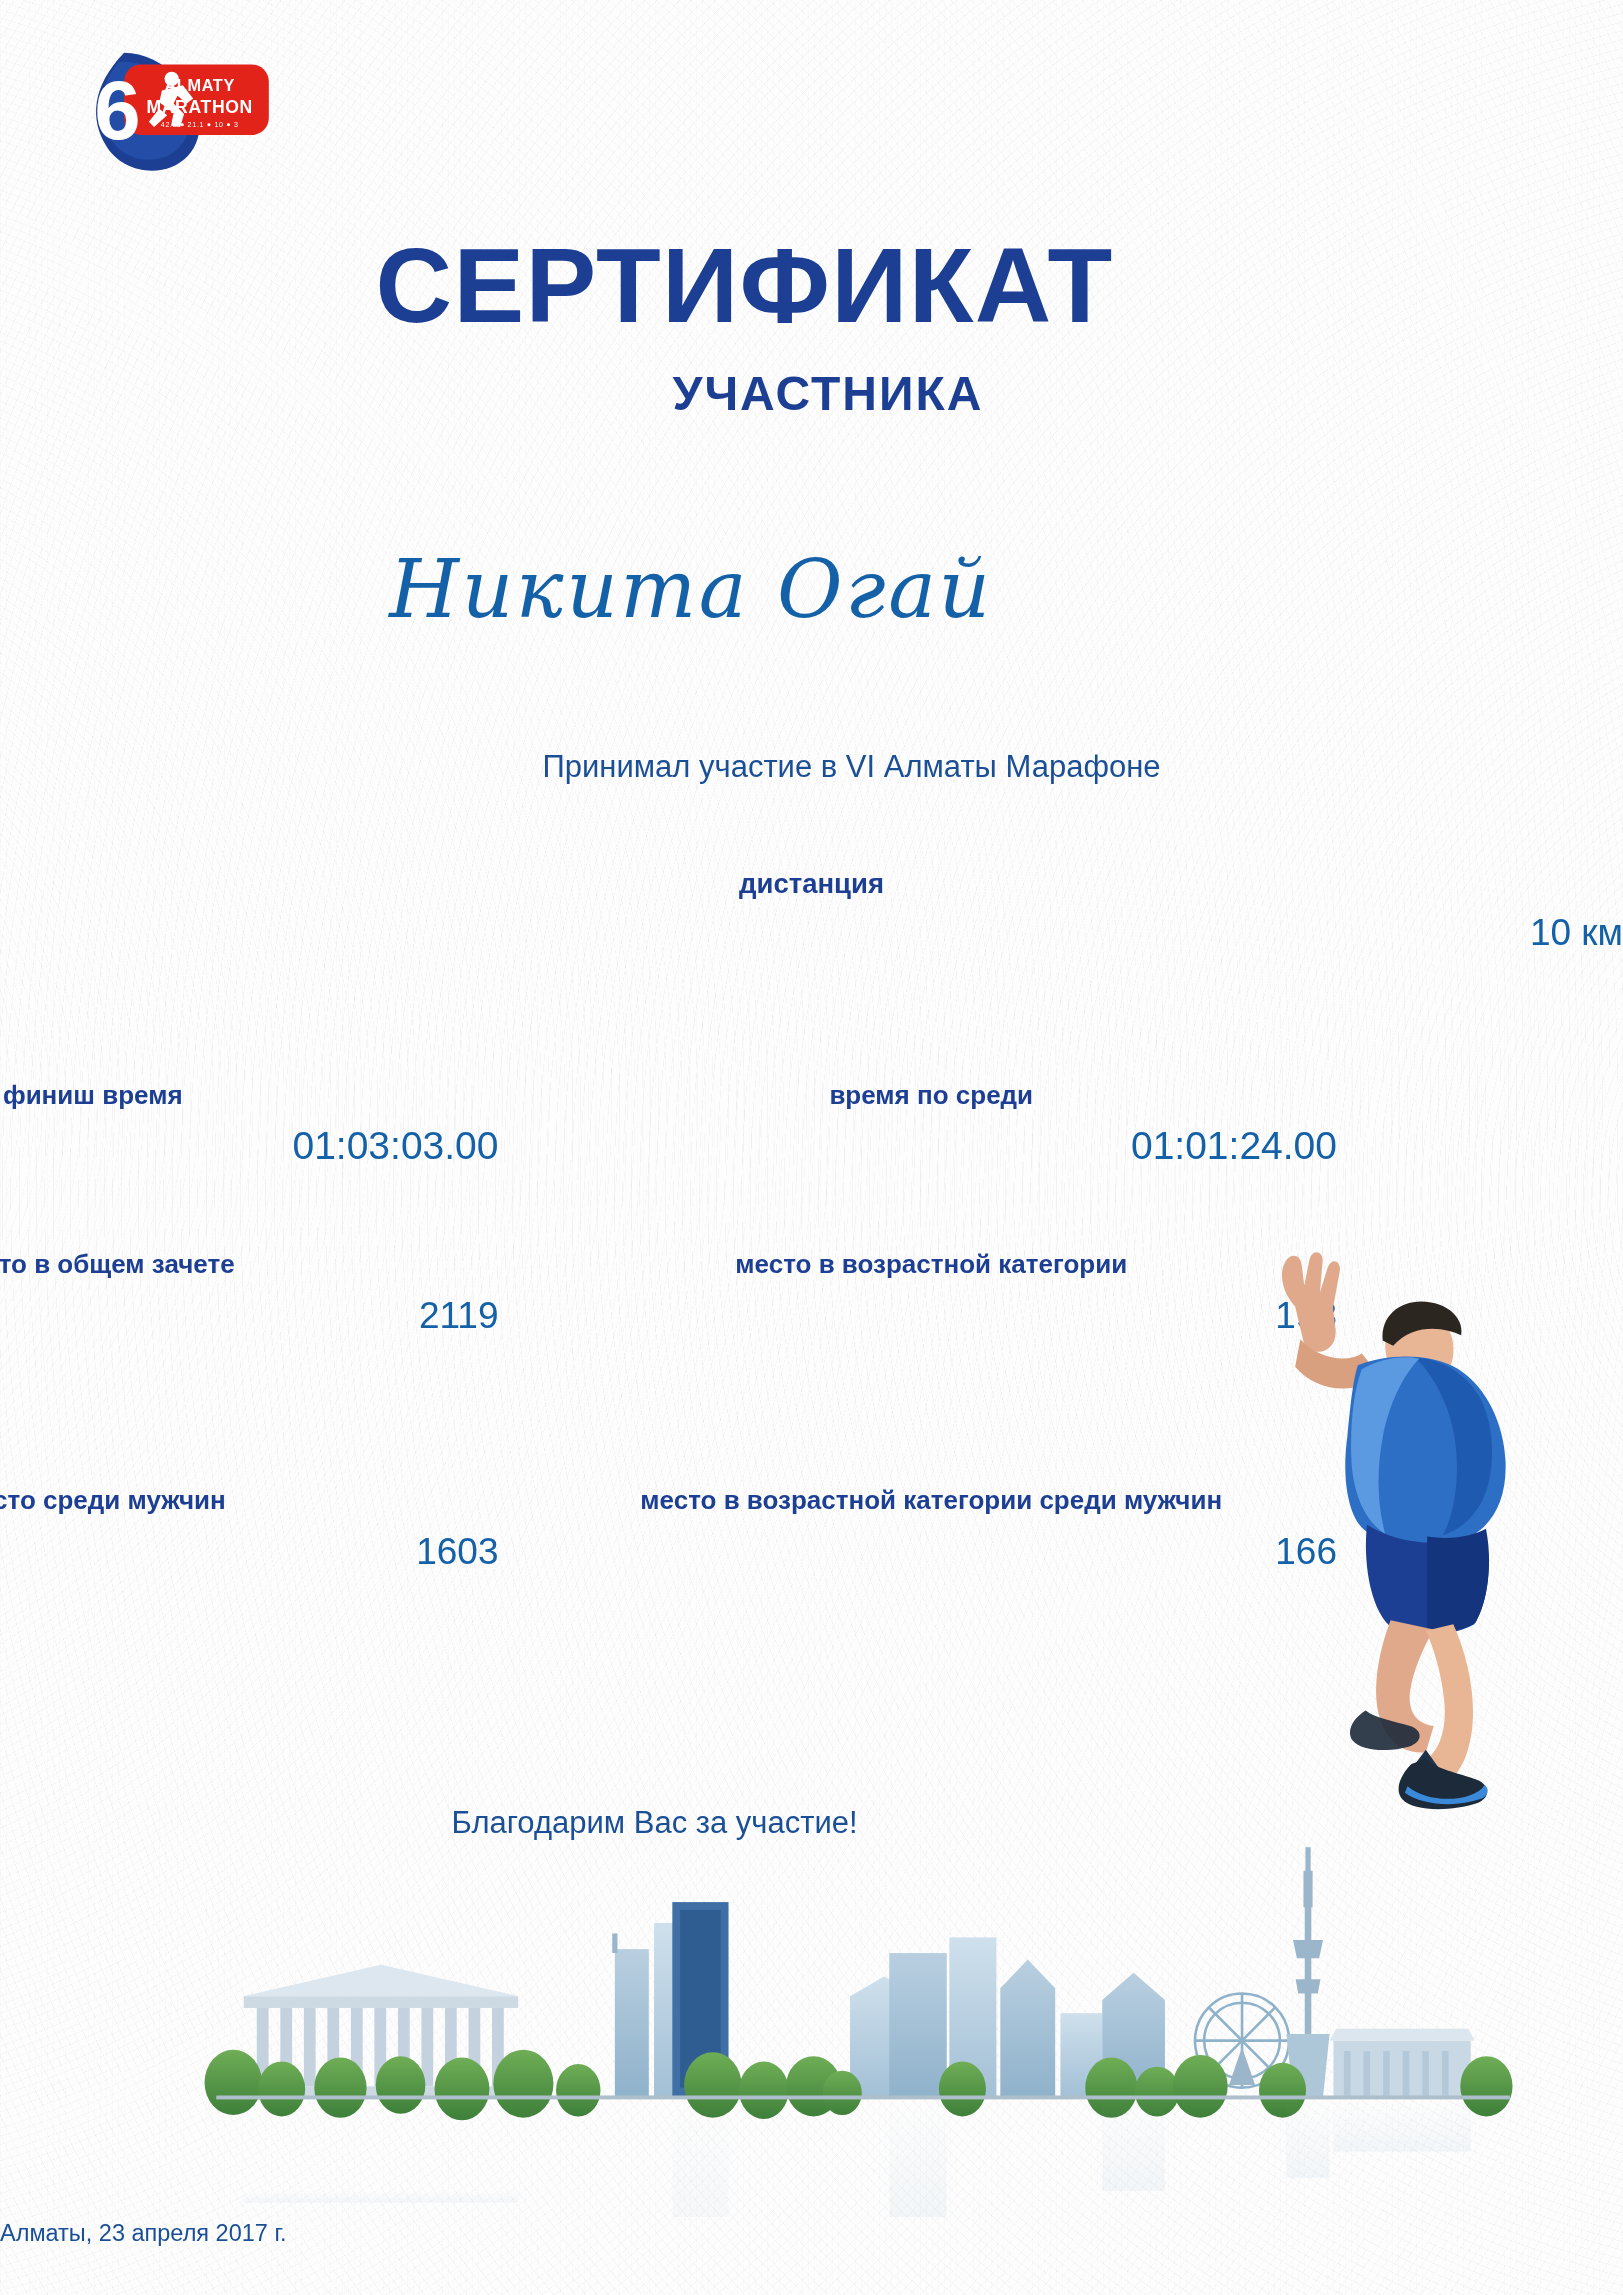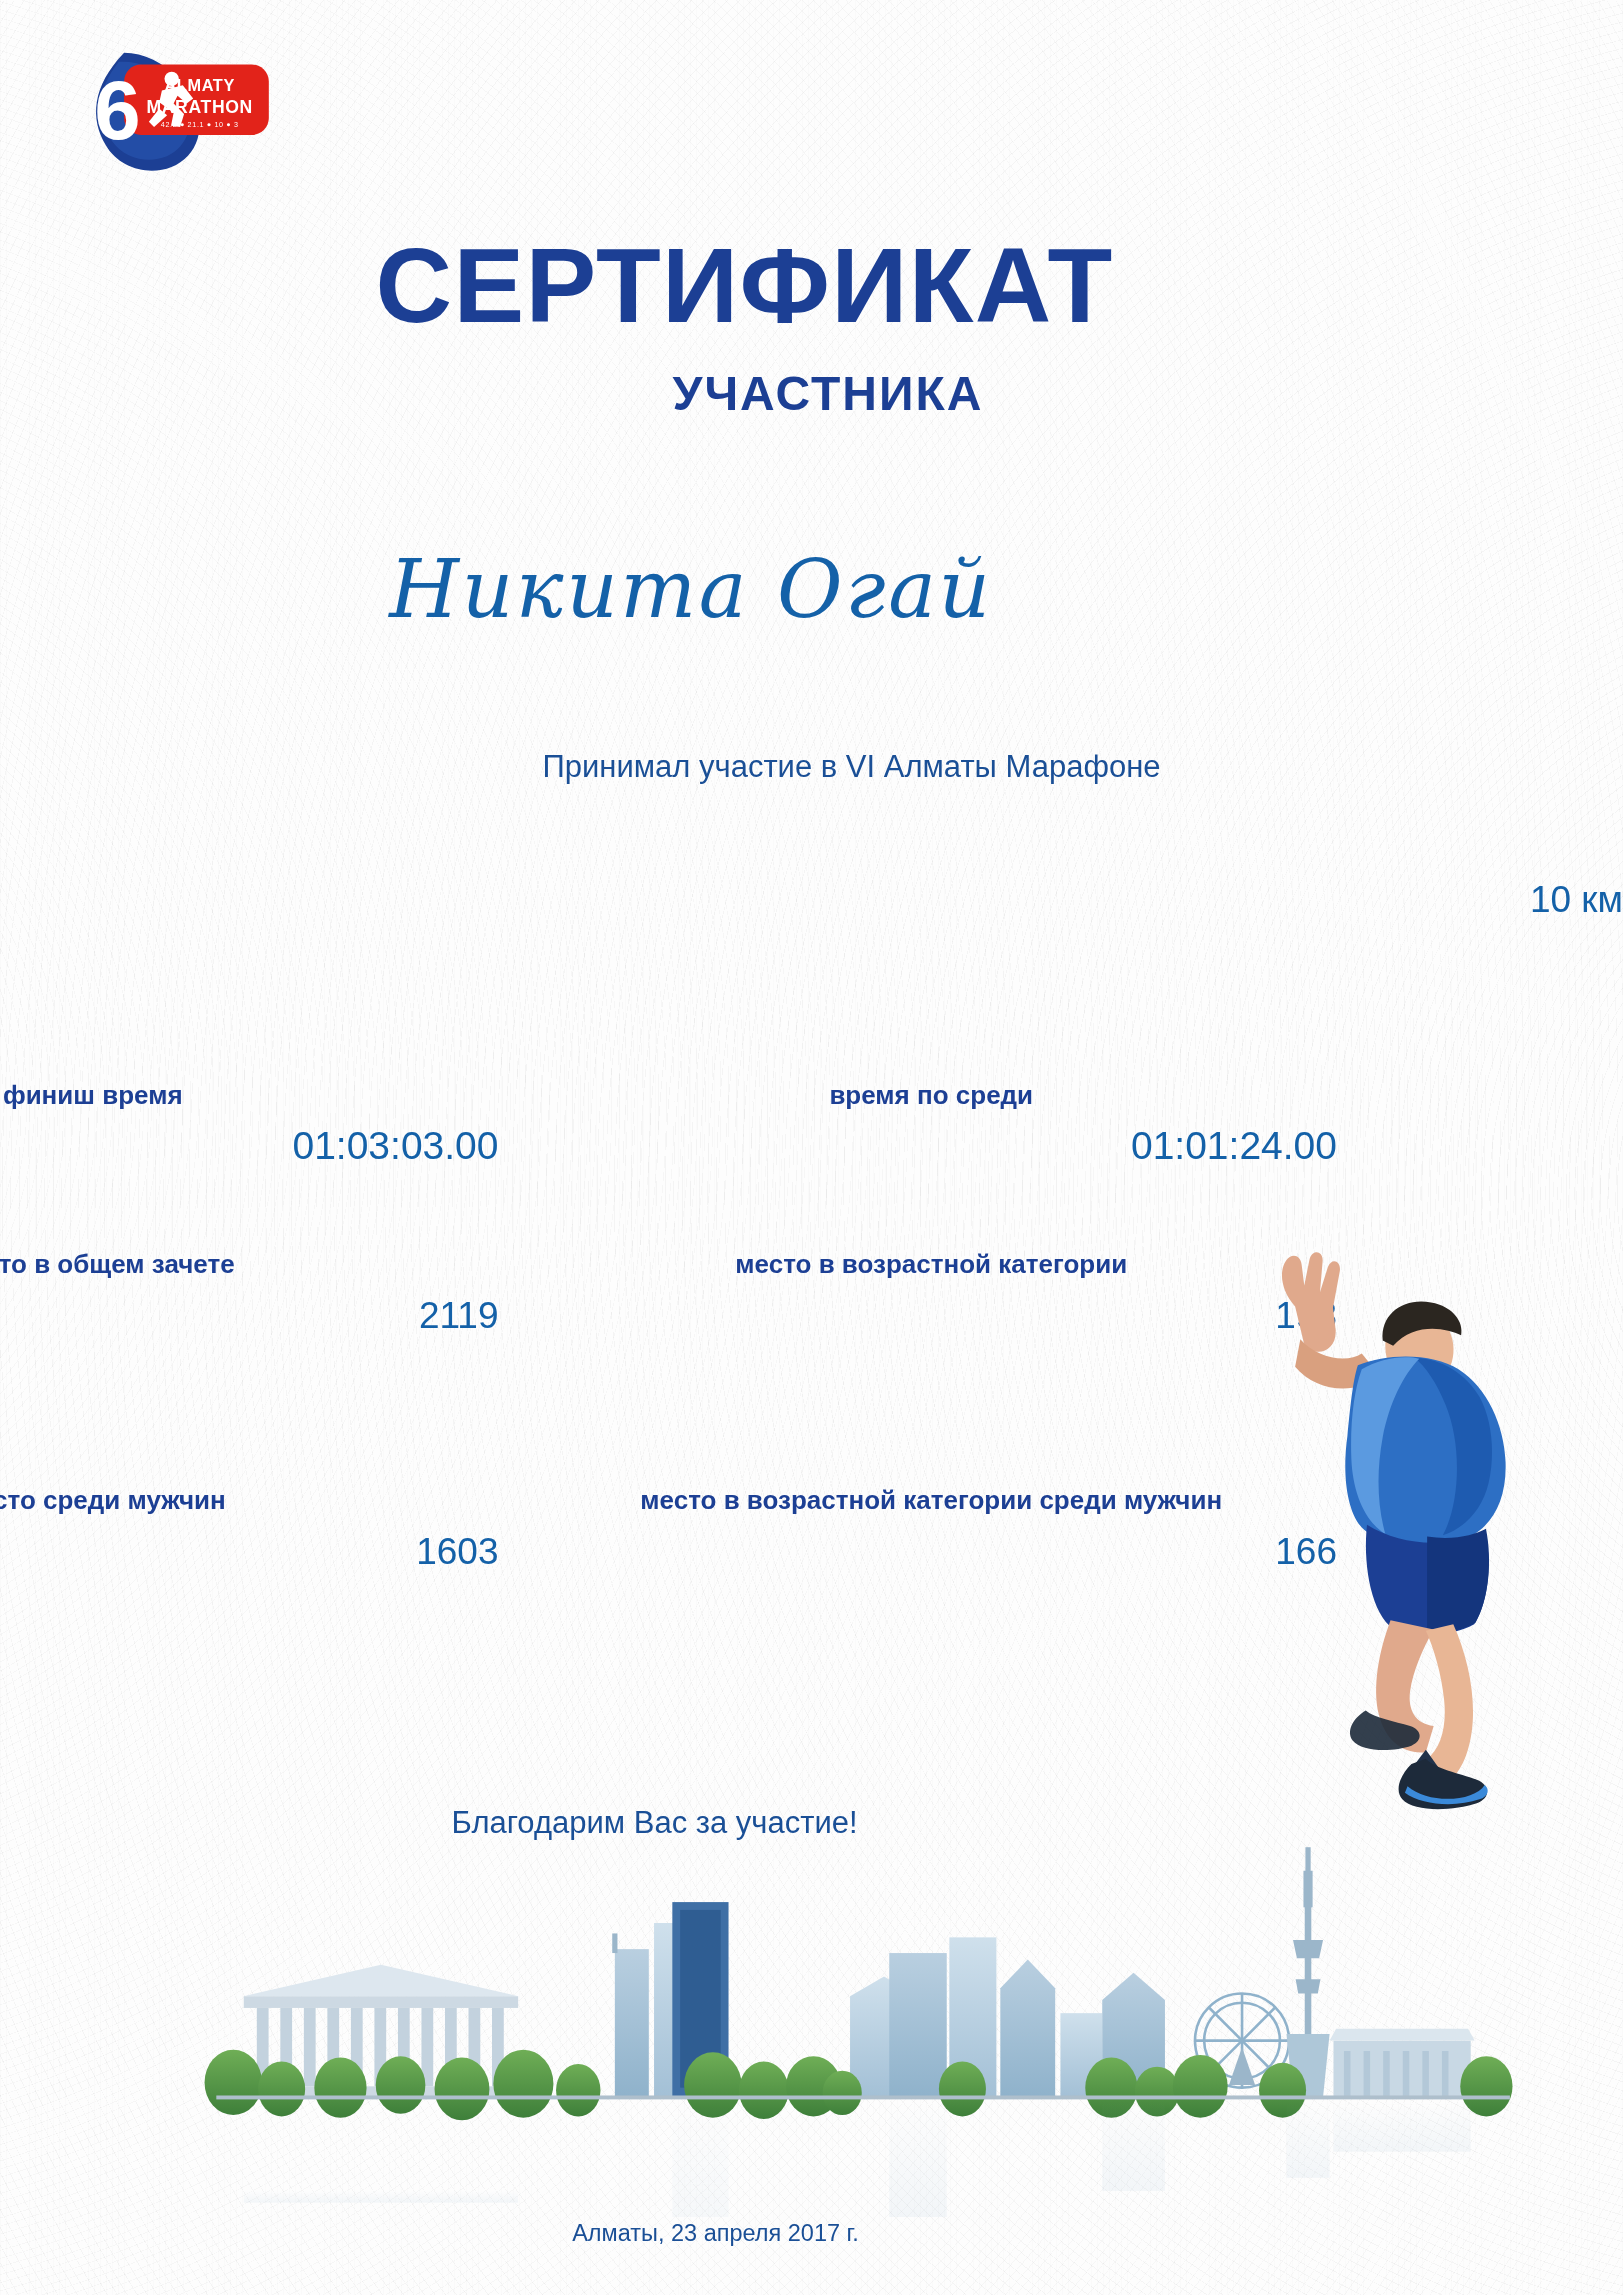--- a/index.html
+++ b/index.html
@@ -163,21 +163,21 @@
     text-align: center;
     font-size: 31px;
     color: #1a4f96;
     transform: translateX(-157px);
   }
   .footer-place {
     position: absolute;
     left: 0;
     top: 2220px;
     width: 1431px;
-    text-align: center;
+    text-align: left;
     font-size: 23.5px;
     color: #1a4f96;
   }
 
   
   .runner {
     position: absolute;
     right: 39px;
     top: 1229px;
     width: 366px;
@@ -225,20 +225,21 @@
   </div>
 
   <div class="title-main">СЕРТИФИКАТ</div>
   <div class="title-sub">УЧАСТНИКА</div>
 
   <div class="participant-name">Никита Огай</div>
 
   <div class="took-part">Принимал участие в VI Алматы Марафоне</div>
 
   <div class="distance-block">
+    <div class="stat-label">дистанция</div>
     <div class="stat-value">10 км</div>
   </div>
 
   <div class="row row-times">
     <div class="col col-left">
       <div class="stat-label">финиш время</div>
       <div class="stat-value">01:03:03.00</div>
     </div>
     <div class="col col-right">
       <div class="stat-label">время по среди</div>

